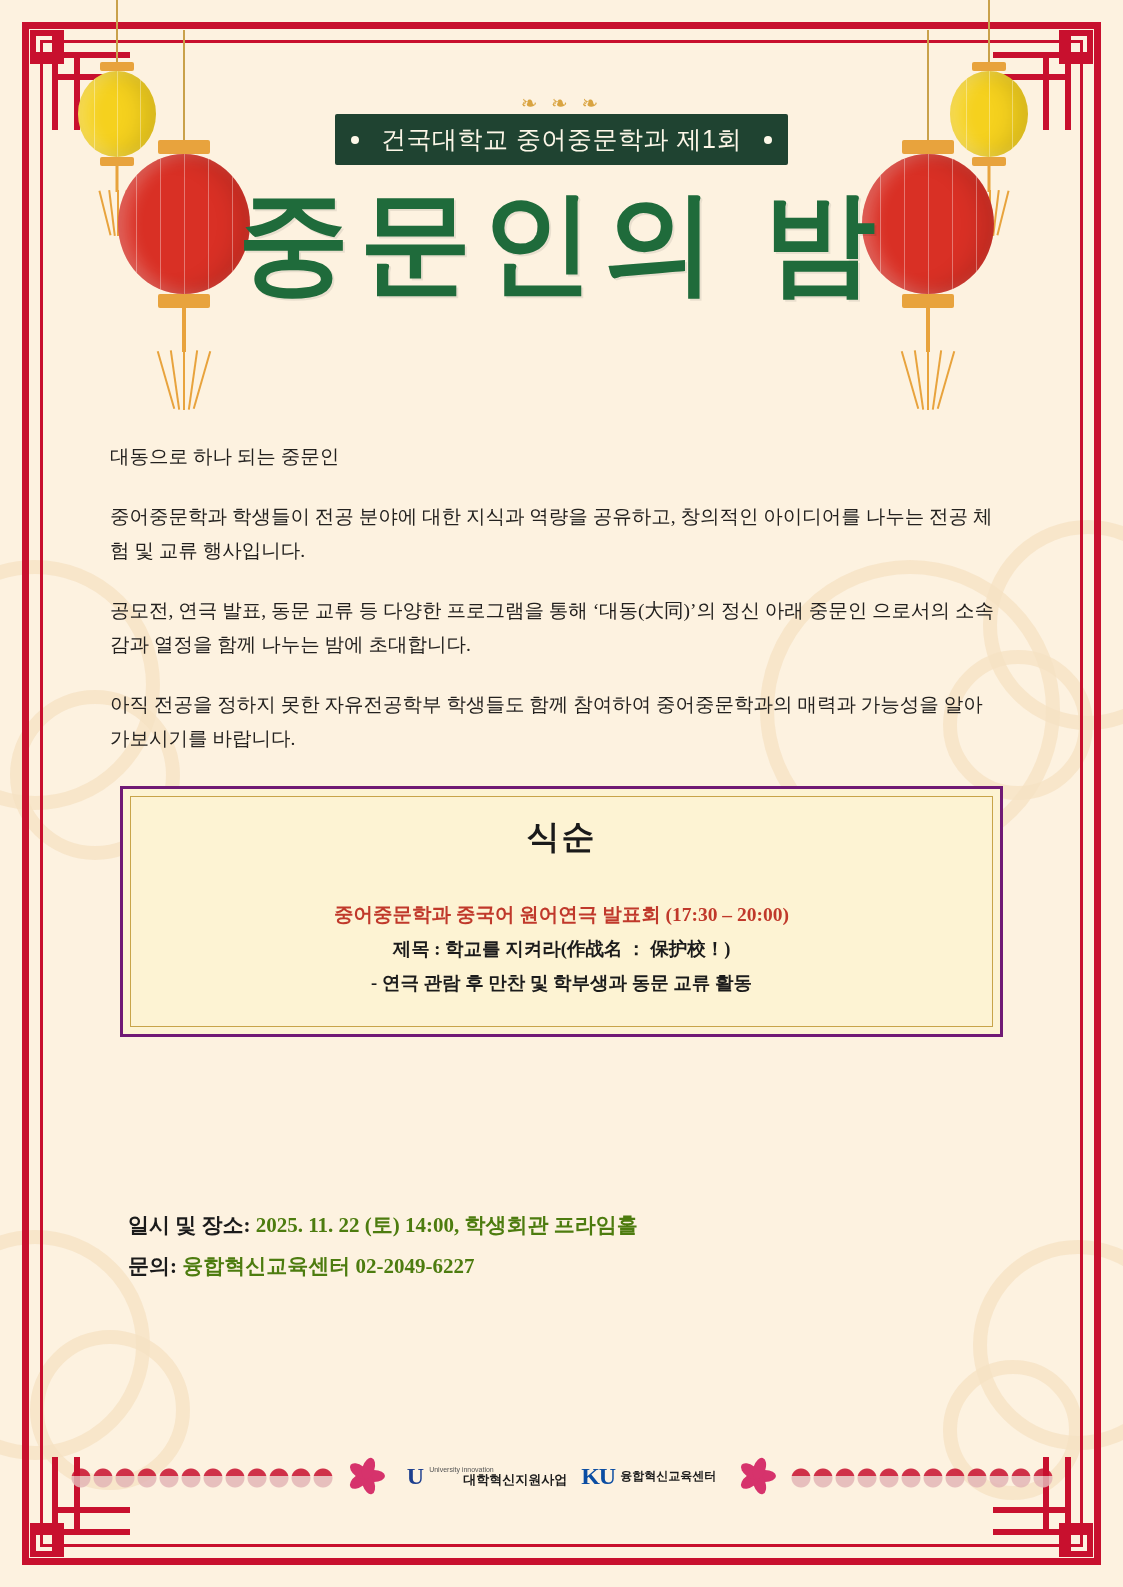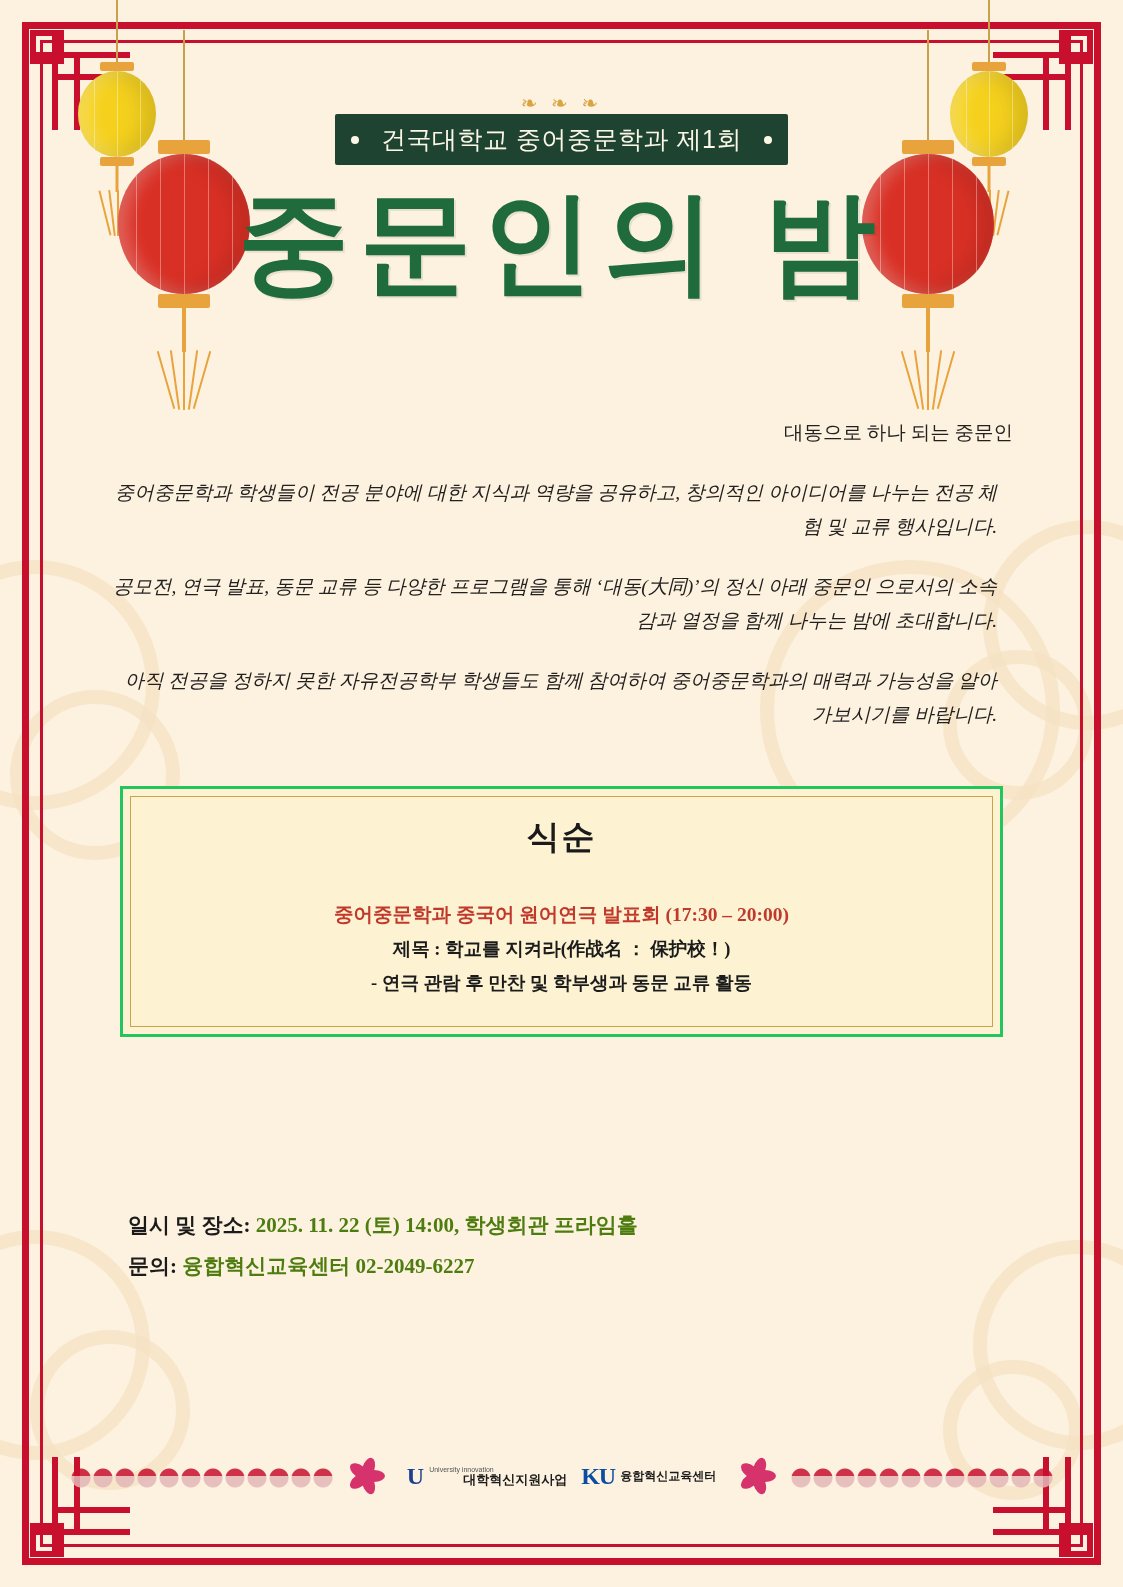--- a/index.html
+++ b/index.html
@@ -108,35 +108,35 @@
   .lantern .fringe { position: absolute; left: 50%; transform: translateX(-50%); width: 34px; height: 46px; }
   .lantern .fringe i { position: absolute; top: 0; width: 2px; height: 46px; background: #e8a33d; display: block; }
 
   .lantern-red-left  { left: 118px; top: 140px; }
   .lantern-red-right { left: 862px; top: 140px; }
   .lantern-yel-left  { left: 78px;  top: 62px;  }
   .lantern-yel-right { left: 950px; top: 62px;  }
 
   
   .intro {
-    position: absolute; left: 110px; right: 110px; top: 416px;
-    text-align: right;
+    position: absolute; left: 110px; right: 110px; top: 440px;
+    text-align: left;
     color: #23211f;
     font-size: 19.5px;
     line-height: 34px;
     font-family: "Liberation Serif", serif;
   }
   .intro .lead { margin-bottom: 26px; }
-  .intro p { margin: 0 16px 26px 0; font-style: italic; }
+  .intro p { margin: 0 16px 26px 0; }
 
   
   .program {
     position: absolute; left: 120px; right: 120px; top: 786px;
     background: #fdf3d3;
-    border: 3px solid #22c55e;
+    border: 3px solid #701a75;
     padding: 18px 24px 26px 24px;
   }
   .program::before {
     content: "";
     position: absolute; left: 7px; top: 7px; right: 7px; bottom: 7px;
     border: 1px solid #c8a44a;
     pointer-events: none;
   }
   .program h2 {
     margin: 8px 0 16px 0;

